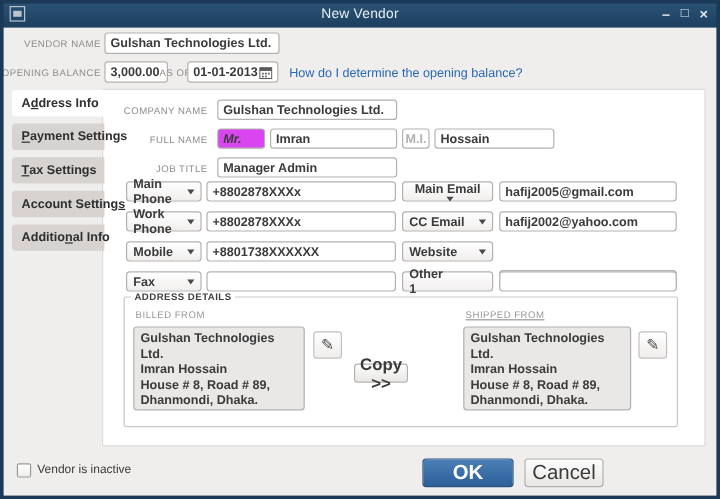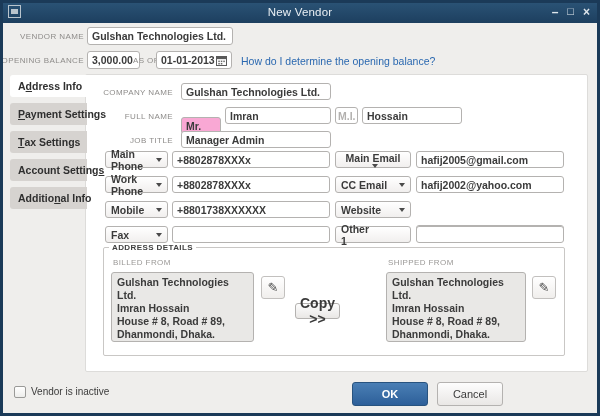--- a/index.html
+++ b/index.html
@@ -76,21 +76,21 @@
     font-size:10.5px; font-weight:600; line-height:13px; color:#3b3b3b;
     padding:3px 5px; white-space:pre-line; overflow:hidden;
   }
   .editbtn {
     position:absolute; width:24px; height:23px; background:linear-gradient(180deg,#fff,#f0eeec);
     border:1px solid #c2c0be; border-radius:3px; display:flex; align-items:center; justify-content:center;
     font-size:13px; color:#4a4a4a; cursor:pointer;
   }
   .btn {
     position:absolute; height:24px; background:linear-gradient(180deg,#fdfdfd,#e9e7e5);
-    border:1px solid #b4b2b0; border-radius:3px; font-size:11px; color:#3b3b3b;
+    border:1px solid #b4b2b0; border-radius:3px; font-size:17px; color:#3b3b3b;
     display:flex; align-items:center; justify-content:center; cursor:pointer;
   }
   .btn.primary {
     background:linear-gradient(180deg,#4a7fb5,#2d5f99); border-color:#28537f;
     color:#ffffff; font-weight:700;
   }
   .btn.copy { height:16px; font-size:14px; font-weight:600; }
   
   .cb {
     position:absolute; left:14px; top:386px; width:12px; height:12px;
@@ -163,21 +163,21 @@
   <div class="tab" style="top:187px;">
     <span>Additio</span>
       <span class="key">n</span>
       <span>al Info</span>
   </div>
 
   <div class="lbl" style="left:85px; top:88px; width:88px;">COMPANY NAME</div>
   <div class="inp" style="left:181px; top:83px; width:150px;">Gulshan Technologies Ltd.</div>
 
   <div class="lbl" style="left:85px; top:112px; width:88px;">FULL NAME</div>
-  <div class="inp" style="left:181px; top:117px; width:40px; background:#f9a8d4;">Mr.</div>
+  <div class="inp" style="left:181px; top:107px; width:40px; background:#d946ef;font-style:italic;">Mr.</div>
   <div class="inp" style="left:225px; top:107px; width:106px;">Imran</div>
   <div class="inp" style="left:335px; top:107px; width:23px; padding:0 2px;">
       <span class="ph">M.I.</span>
     </div>
   <div class="inp" style="left:362px; top:107px; width:100px;">Hossain</div>
 
   <div class="lbl" style="left:85px; top:136px; width:88px;">JOB TITLE</div>
   <div class="inp" style="left:181px; top:131px; width:150px;">Manager Admin</div>
 
   <div class="dd" style="left:105px; top:151px; width:63px;">
@@ -227,21 +227,21 @@
     <div class="slbl" style="left:9px; top:6px;">BILLED FROM</div>
     <div class="ta" style="left:7px; top:20px; width:143px; height:70px;">Gulshan Technologies Ltd.
 Imran Hossain
 House # 8, Road # 89,
 Dhanmondi, Dhaka.
 Bangladesh.</div>
     <div class="editbtn" style="left:157px; top:24px;">
         <span>✎</span>
       </div>
     <button class="btn copy" style="left:191px; top:51px; width:45px;">Copy &gt;&gt;</button>
-    <div class="slbl" style="left:284px; top:6px;">SHIPPED FROM</div>
+    <div class="slbl" style="left:284px; top:6px;text-decoration:underline;">SHIPPED FROM</div>
     <div class="ta" style="left:282px; top:20px; width:140px; height:70px;">Gulshan Technologies Ltd.
 Imran Hossain
 House # 8, Road # 89,
 Dhanmondi, Dhaka.
 Bangladesh.</div>
     <div class="editbtn" style="left:428px; top:24px;">
         <span>✎</span>
       </div>
   </fieldset>
 

